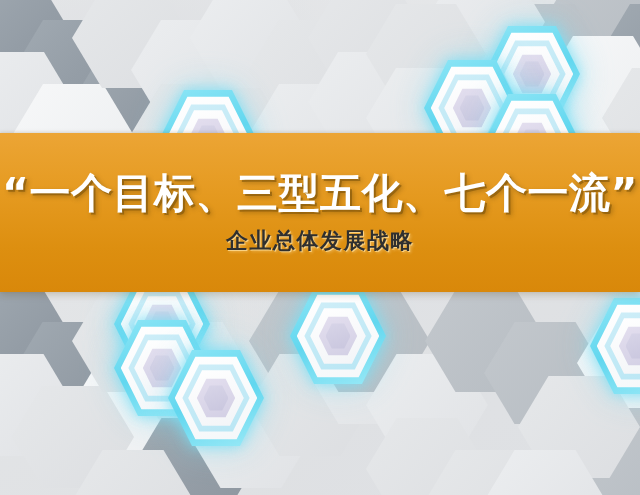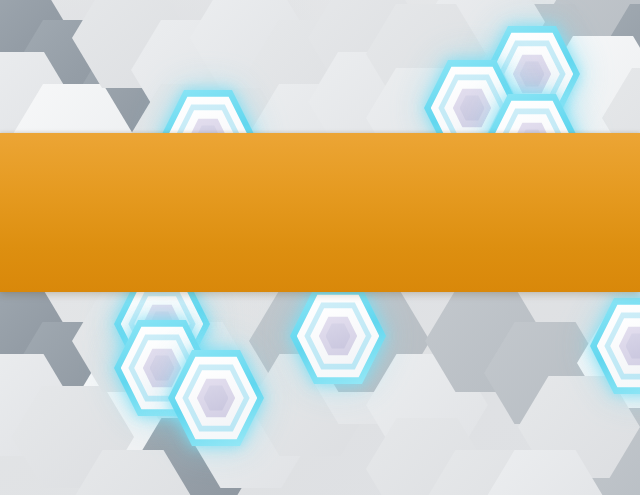--- a/index.html
+++ b/index.html
@@ -236,15 +236,17 @@
       <span class="ring r0"></span>
       <span class="ring r1"></span>
       <span class="ring r2"></span>
       <span class="ring r3"></span>
       <span class="ring r4"></span>
       <span class="ring r5"></span>
     </div>
   </div>
 
   <div class="banner" style="top:133px; height:159px;">
+    <div class="banner-title">“一个目标、三型五化、七个一流”</div>
+    <div class="banner-subtitle">企业总体发展战略</div>
   </div>
 
 </div>
 
 </body></html>

